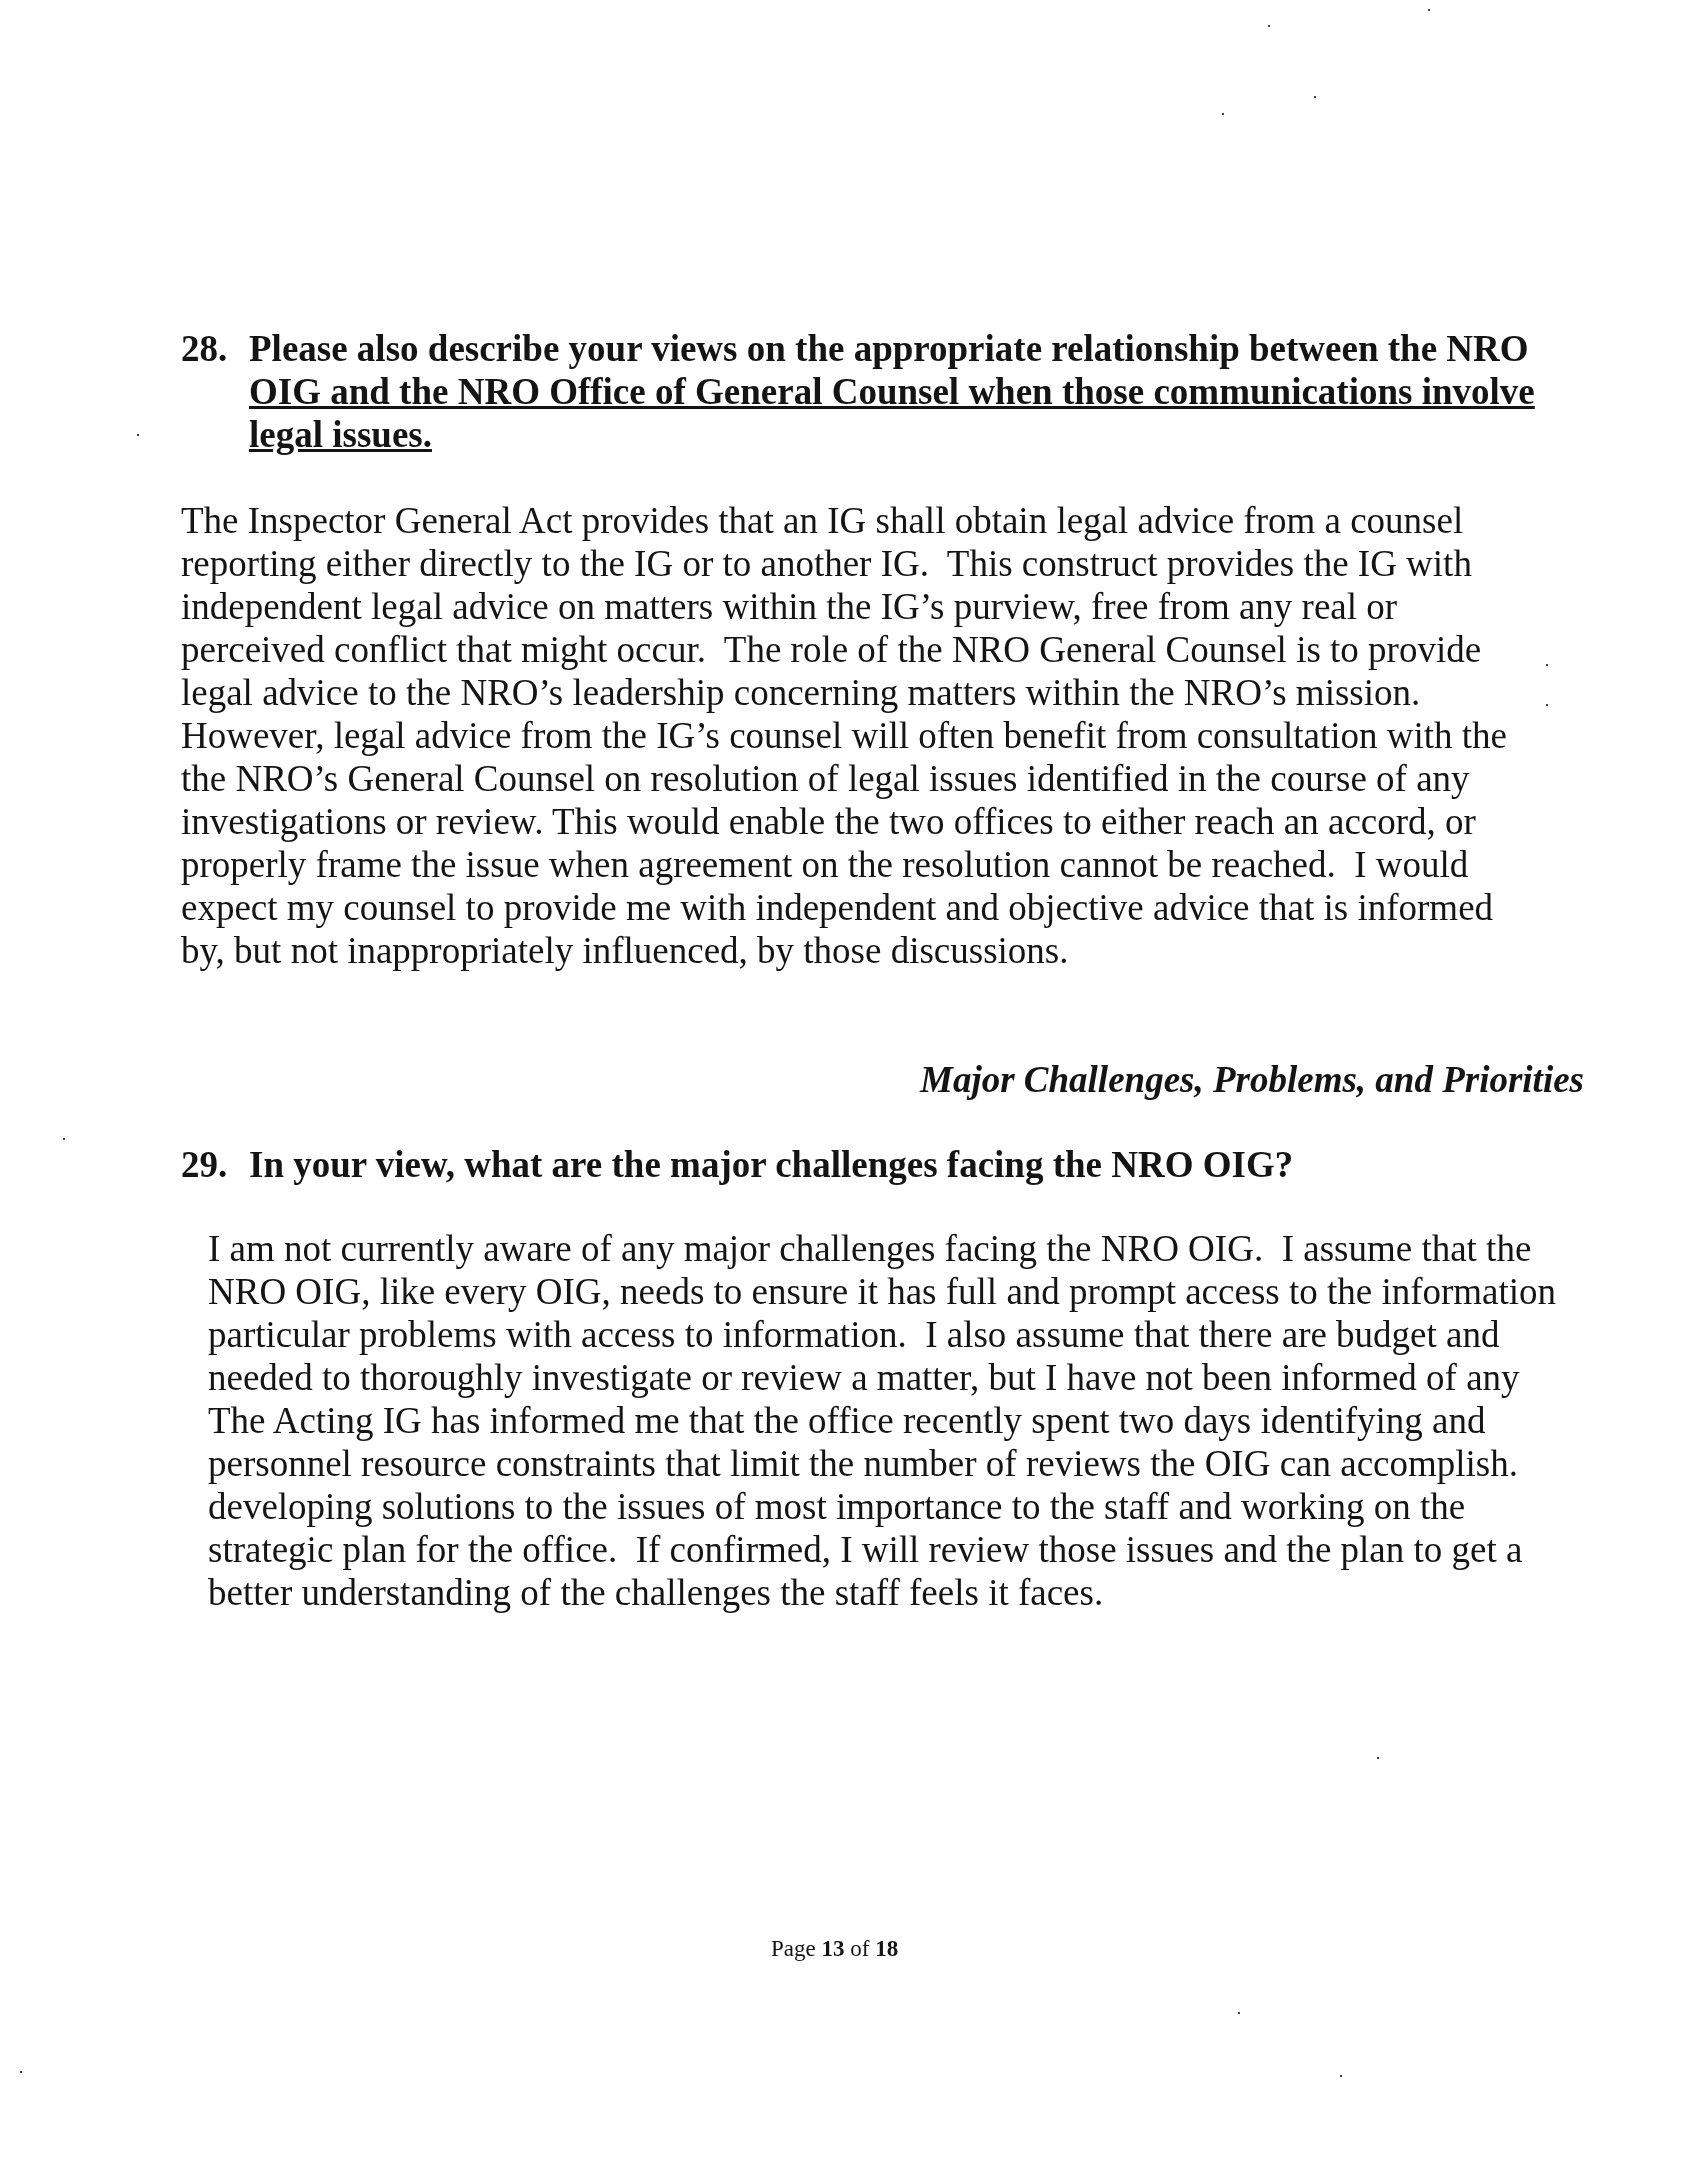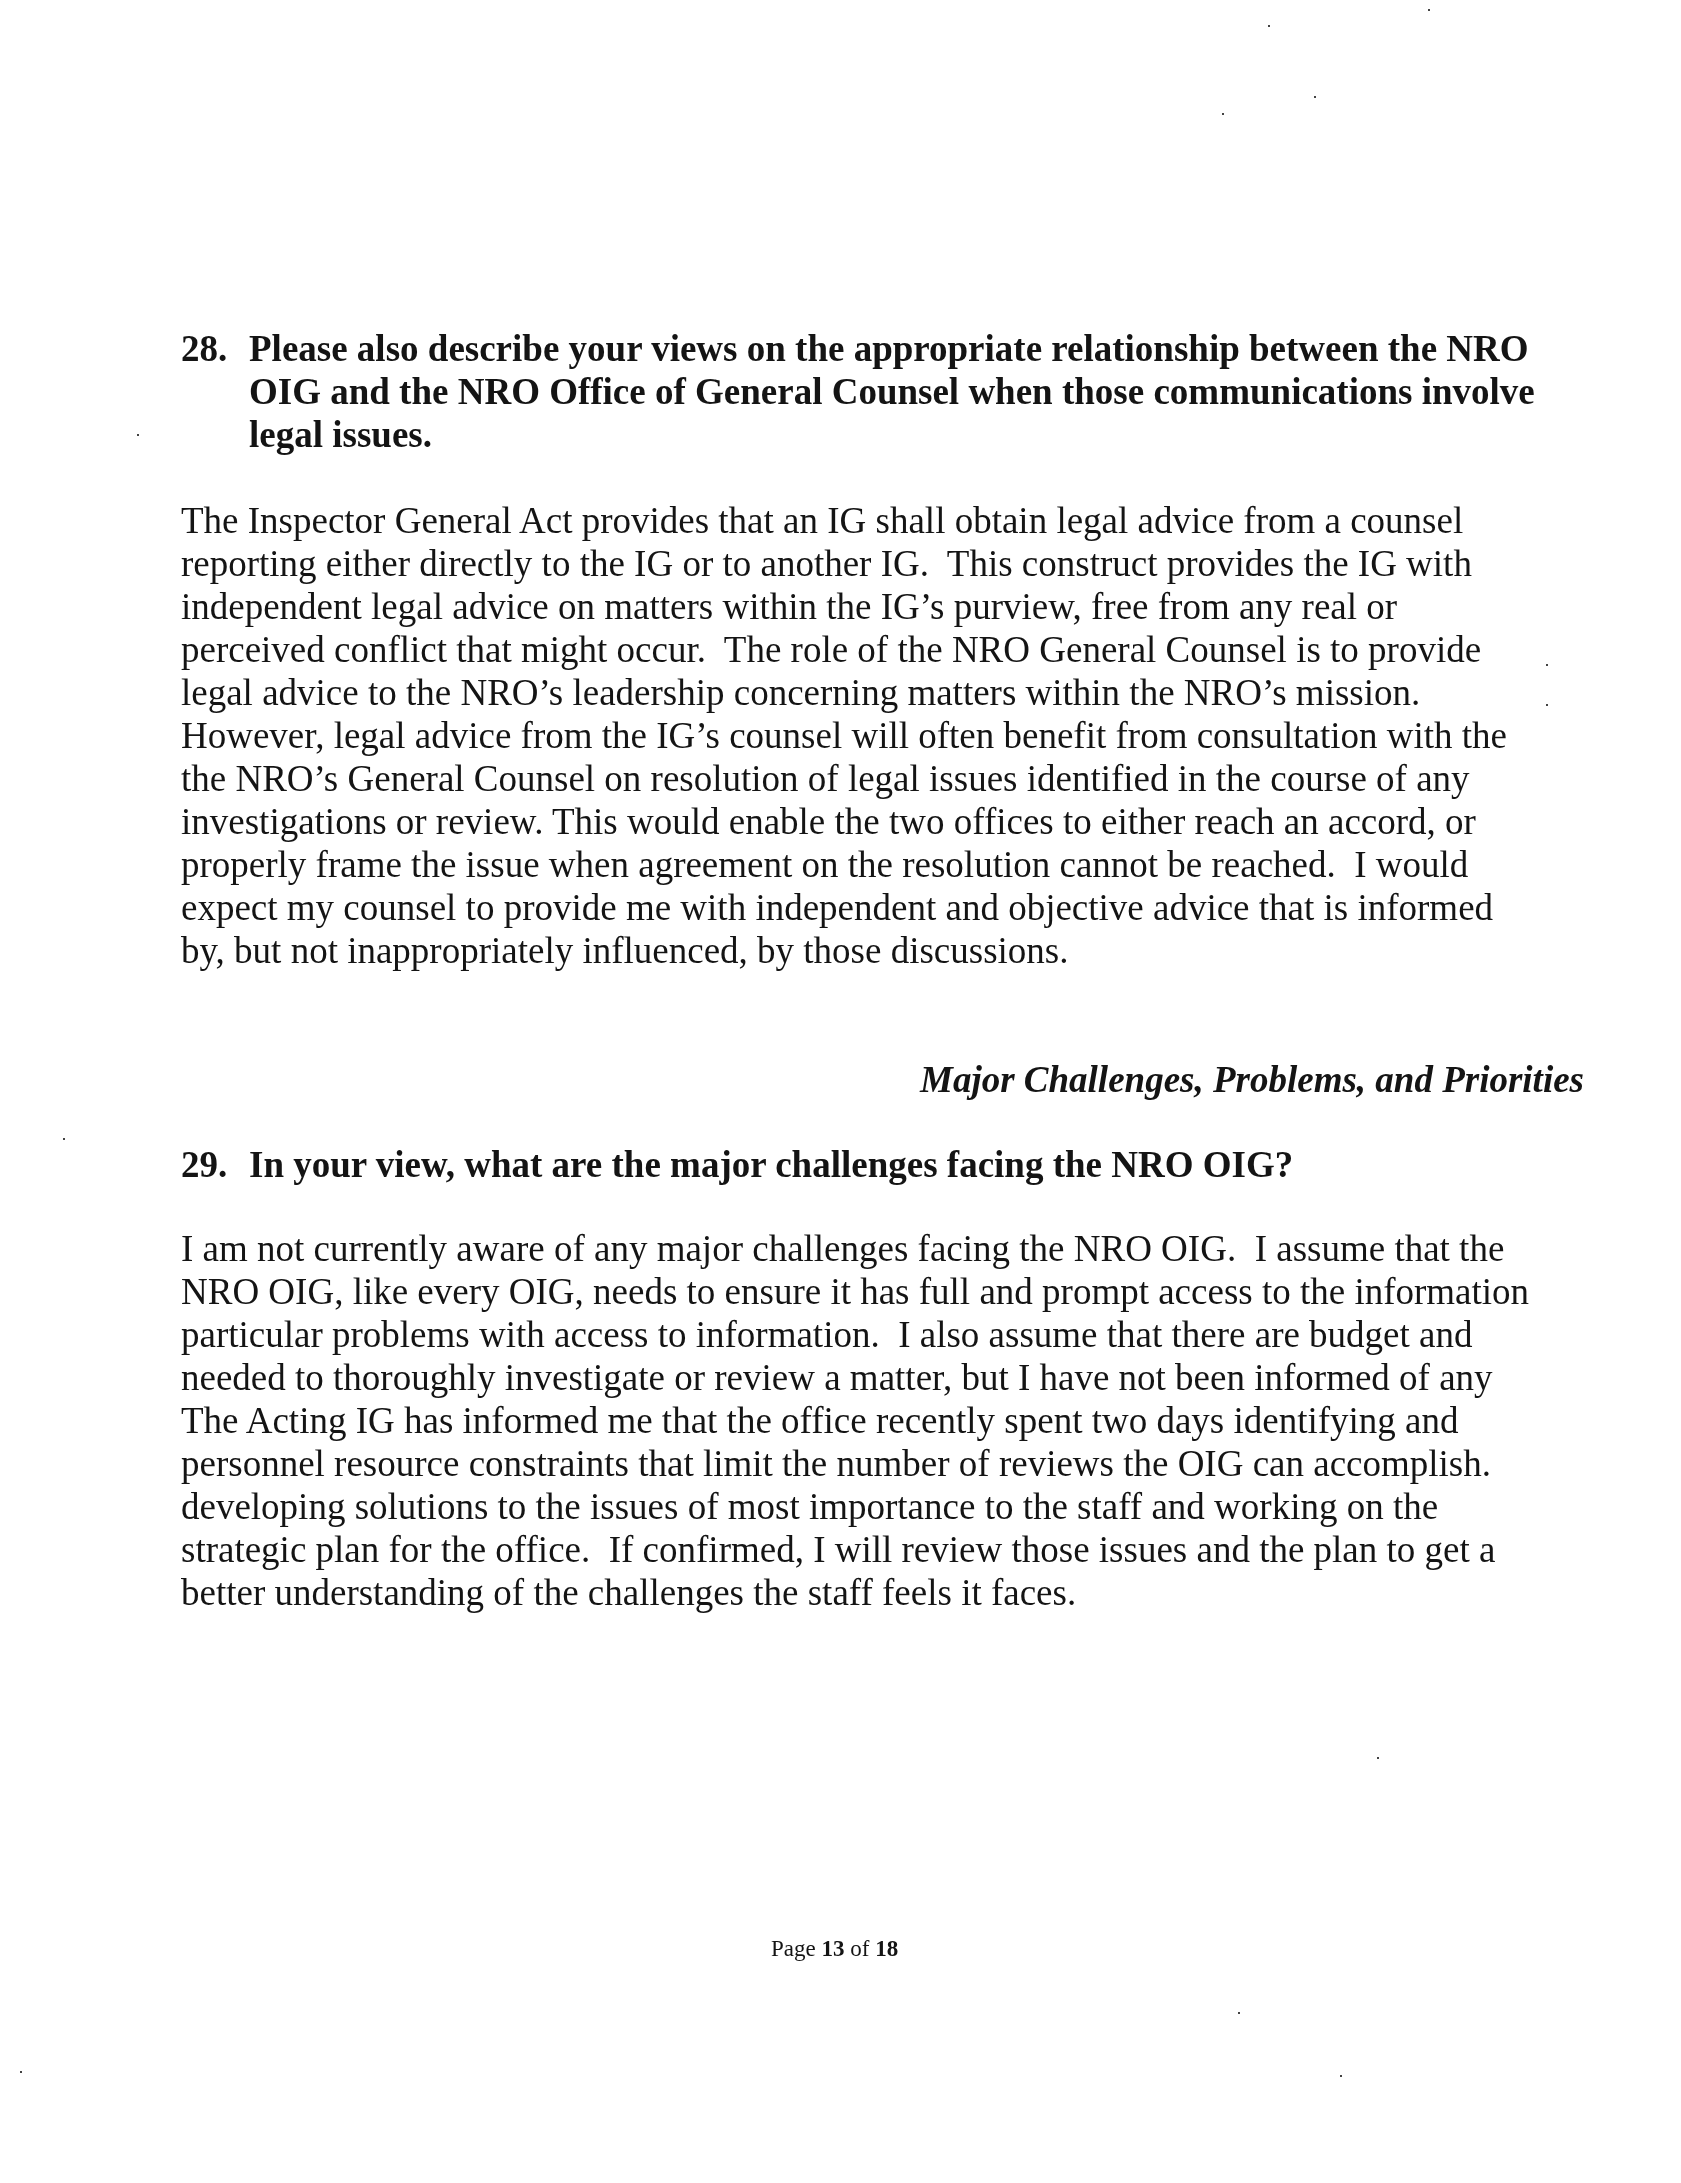--- a/index.html
+++ b/index.html
@@ -32,21 +32,21 @@
     white-space: pre;
     font-size: 37px;
     line-height: 43px;
     height: 43px;
   }
   .question .line { font-weight: bold; }
   .question .num {
     display: inline-block;
     width: 68px;
   }
-  .question .indent { padding-left: 68px; }
+  .question .indent { padding-left: 68px; text-decoration: underline; }
   .heading .line {
     font-weight: bold;
     font-style: italic;
     text-align: right;
   }
   .footer {
     position: absolute;
     left: 771px;
     top: 1934px;
     font-size: 23px;
@@ -88,21 +88,21 @@
   </div>
 
   <div class="block heading" style="top:1058px;">
     <span class="line">Major Challenges, Problems, and Priorities</span>
   </div>
 
   <div class="block question" style="top:1143px;">
     <span class="line"><span class="num">29.</span><span>In your view, what are the major challenges facing the NRO OIG?</span></span>
   </div>
 
-  <div class="block answer" style="top:1227px;">
+  <div class="block answer" style="top:1227px;margin-left:27px;">
     <span class="line">I am not currently aware of any major challenges facing the NRO OIG.  I assume that the</span>
     <span class="line">NRO OIG, like every OIG, needs to ensure it has full and prompt access to the information</span>
     <span class="line">particular problems with access to information.  I also assume that there are budget and</span>
     <span class="line">needed to thoroughly investigate or review a matter, but I have not been informed of any</span>
     <span class="line">The Acting IG has informed me that the office recently spent two days identifying and</span>
     <span class="line">personnel resource constraints that limit the number of reviews the OIG can accomplish.</span>
     <span class="line">developing solutions to the issues of most importance to the staff and working on the</span>
     <span class="line">strategic plan for the office.  If confirmed, I will review those issues and the plan to get a</span>
     <span class="line">better understanding of the challenges the staff feels it faces.</span>
   </div>

